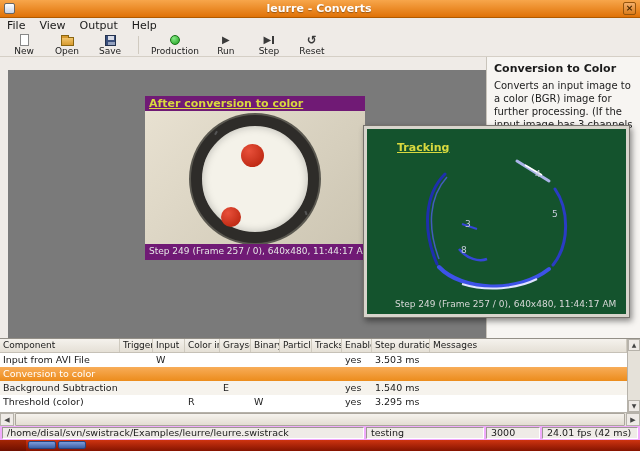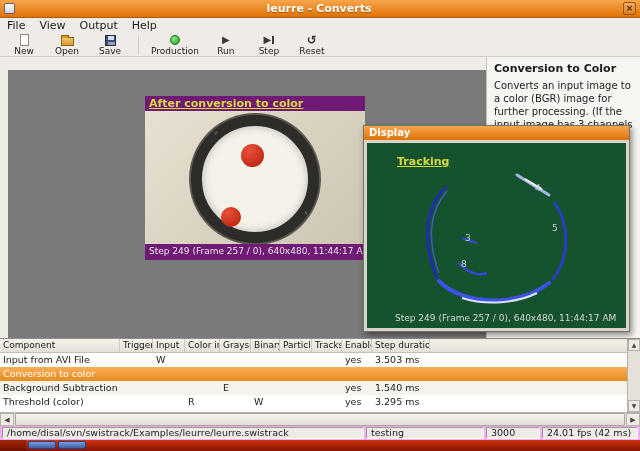--- a/index.html
+++ b/index.html
@@ -192,21 +192,20 @@
         <div class="dot dot1"></div>
         <div class="dot dot2"></div>
         <div class="speck sp1"></div>
         <div class="speck sp2"></div>
       </div>
       <div class="viewer-status">Step 249 (Frame 257 / 0), 640x480, 11:44:17 AM</div>
     </div>
   </div>
 
   <div class="display">
-    <div class="display-title">Display</div>
     <div class="display-body">
       <svg class="trails" width="259" height="185" viewBox="0 0 259 185">
         <path d="M78 45 C 58 65, 55 100, 70 135" stroke="#1e2fae" stroke-width="3" fill="none" stroke-linecap="round"></path>
         <path d="M80 48 C 62 68, 60 98, 72 130" stroke="#4d5fe0" stroke-width="1.5" fill="none" opacity="0.8"></path>
         <path d="M72 138 C 95 162, 150 165, 182 140" stroke="#3d52e8" stroke-width="4" fill="none" stroke-linecap="round"></path>
         <path d="M95 155 C 120 163, 150 160, 170 150" stroke="#dfe3ff" stroke-width="2" fill="none"></path>
         <path d="M188 60 C 202 80, 203 115, 186 136" stroke="#2a3cc4" stroke-width="3" fill="none" stroke-linecap="round"></path>
         <path d="M150 32 L 182 52" stroke="#aab4e8" stroke-width="3" stroke-linecap="round"></path>
         <path d="M158 36 L 175 46" stroke="#ffffff" stroke-width="1.5"></path>
         <path d="M95 95 L 110 100" stroke="#3547d8" stroke-width="2"></path>
@@ -233,20 +232,21 @@
       <div class="hcell c0">Component</div>
       <div class="hcell c1">Trigger</div>
       <div class="hcell c2">Input</div>
       <div class="hcell c3">Color ir</div>
       <div class="hcell c4">Graysc</div>
       <div class="hcell c5">Binary</div>
       <div class="hcell c6">Particle</div>
       <div class="hcell c7">Tracks</div>
       <div class="hcell c8">Enable</div>
       <div class="hcell c9">Step duration</div>
+      <div class="hcell c10">Messages</div>
     </div>
     <div>
         <div class="trow">
           <div class="tcell c0">Input from AVI File</div>
           <div class="tcell c1"></div>
           <div class="tcell c2">W</div>
           <div class="tcell c3"></div>
           <div class="tcell c4"></div>
           <div class="tcell c5"></div>
           <div class="tcell c6"></div>

